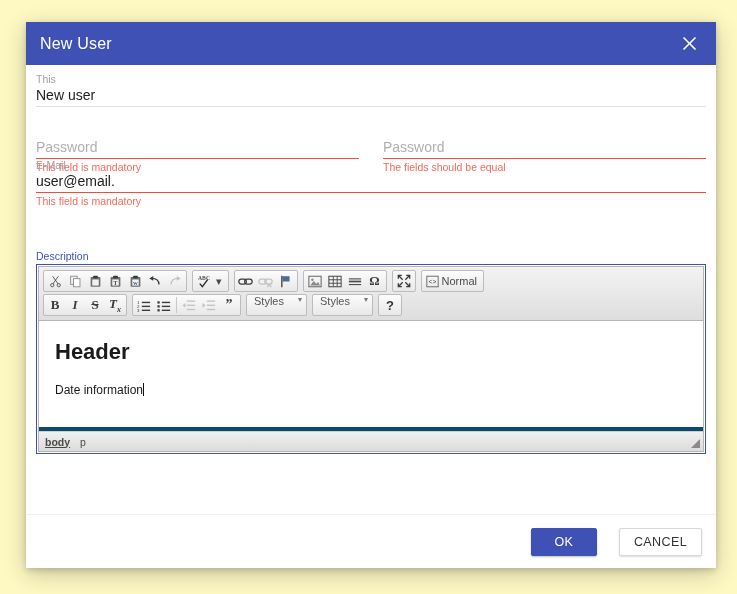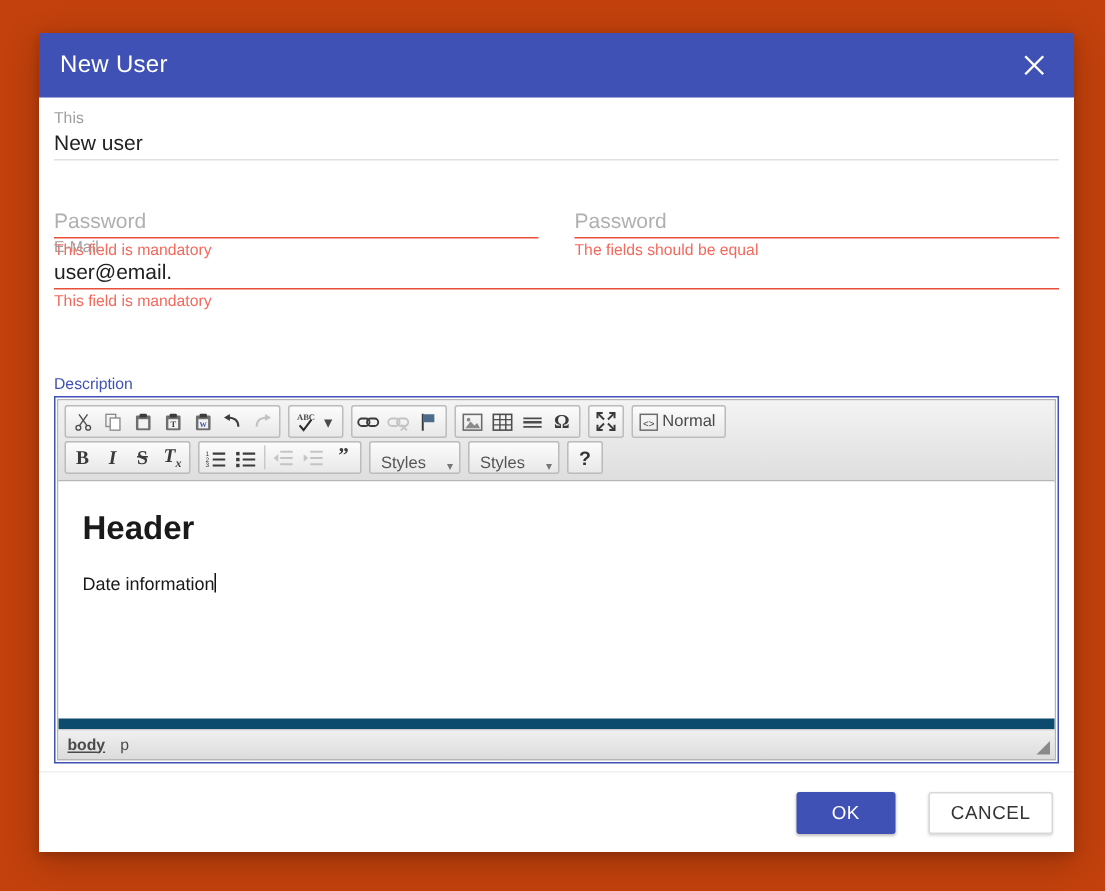--- a/index.html
+++ b/index.html
@@ -3,21 +3,21 @@
 <meta charset="utf-8">
 <style>
   * { box-sizing: border-box; }
   html, body {
     margin: 0; padding: 0;
     width: 737px; height: 594px;
     background: #eceff1;
     font-family: "Liberation Sans", sans-serif;
     overflow: hidden;
   }
-  #page { position: relative; width: 737px; height: 594px; background: #c2410c; }
+  #page { position: relative; width: 737px; height: 594px; background: #fef9c3; }
 
   
   .dialog {
     position: absolute;
     left: 26px; top: 22px;
     width: 690px; height: 546px;
     background: #ffffff;
     box-shadow: 0 6px 22px rgba(0,0,0,.22), 0 2px 6px rgba(0,0,0,.16);
     display: flex; flex-direction: column;
   }
@@ -93,38 +93,38 @@
     color: #3b3b3b;
   }
   .ck-btn.wide { width: auto; padding: 0 5px 0 3px; gap: 3px; font-size: 11px; color: #4a4a4a; }
   .ck-btn.dim { color: #bdbdbd; }
   .ck-btn svg, .ck-btn span.glyph { display: block; }
   .ck-sep { width: 1px; height: 16px; background: #c9c9c9; margin: 0 2px; }
   .ck-text-btn {
     font-weight: 700; font-size: 13px; font-family: "Liberation Serif", serif;
   }
   .ck-combo {
-    display: flex; align-items: flex-end; justify-content: space-between;
+    display: flex; align-items: flex-start; justify-content: space-between;
     border: 1px solid #bcbcbc; border-radius: 2px;
     background: linear-gradient(#fcfcfc,#e8e8e8);
     height: 22px; margin-right: 5px; padding: 0 4px 0 7px;
     font-size: 11px; color: #555; cursor: pointer;
   }
   .ck-combo .cb-label { padding-right: 14px; }
   .ck-combo .cb-arrow { font-size: 8px; color: #777; }
   .ck-help {
     width: 24px; height: 22px; border: 1px solid #bcbcbc; border-radius: 2px;
     background: linear-gradient(#fcfcfc,#e8e8e8);
     display: flex; align-items: center; justify-content: center;
     font-weight: 700; font-size: 13px; color: #333; cursor: pointer;
   }
 
   .ck-content {
-    background: #fff; height: 165px; padding: 18px 16px 0 16px;
-    overflow: hidden; border-bottom: 7px solid #0c4a6e;
+    background: #fff; height: 110px; padding: 18px 16px 0 16px;
+    overflow: hidden; border-bottom: 4px solid #0c4a6e;
   }
   .ck-h1 {
     font-family: "Liberation Sans", sans-serif;
     font-size: 22px; font-weight: 700; color: #1a1a1a; margin: 0 0 15px 0; line-height: 26px;
   }
   .ck-p { font-size: 12px; color: #1a1a1a; margin: 0; line-height: 16px; position: relative; display: inline-block; }
   .caret {
     display: inline-block; width: 1px; height: 13px; background: #111;
     vertical-align: -2px; margin-left: 0px;
   }

